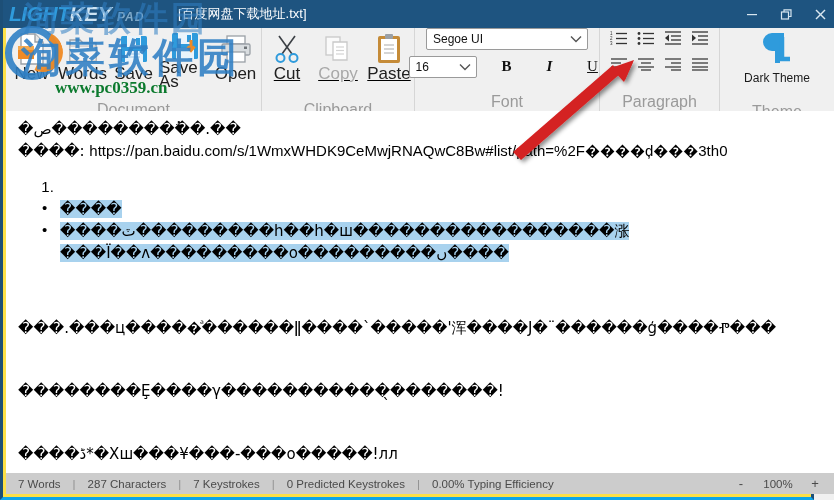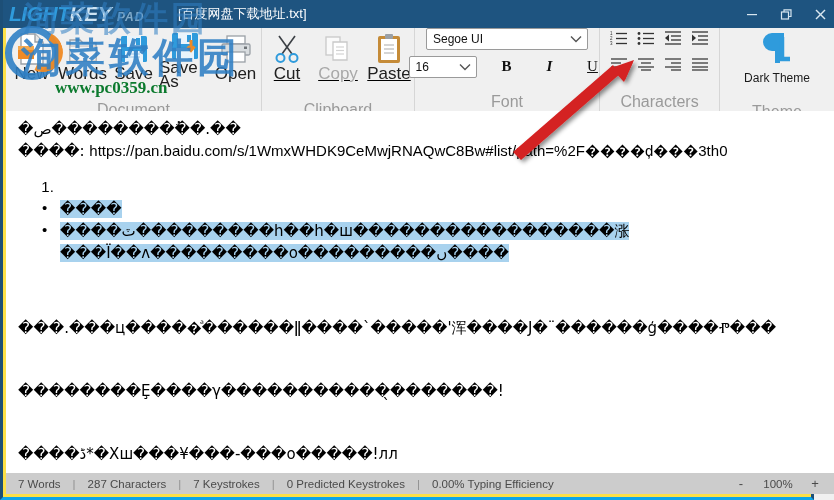--- a/index.html
+++ b/index.html
@@ -460,21 +460,21 @@
                 <line x1="1" y1="2" x2="17" y2="2" stroke="#555" stroke-width="1.5"></line>
                 <line x1="1" y1="6" x2="17" y2="6" stroke="#555" stroke-width="1.5"></line>
                 <line x1="1" y1="10" x2="17" y2="10" stroke="#555" stroke-width="1.5"></line>
                 <line x1="1" y1="13" x2="17" y2="13" stroke="#555" stroke-width="1.5"></line>
               </svg>
             </span>
           </div>
         </div>
 
       </div>
-      <div class="group-label">Characters</div>
+      <div class="group-label">Paragraph</div>
     </div>
 
     <div class="group" style="flex:1;">
       <div class="group-body">
         <div class="themebtn">
           <span class="ico">
             <svg width="38" height="34" viewBox="0 0 38 34">
               <path d="M14 2 h12 v4 h-4 v26 h-5 v-12 h-3 a9 9 0 0 1 0 -18 z" fill="#2f9bdc"></path>
               <path d="M24 6 v22 h8" fill="none" stroke="#2f9bdc" stroke-width="4.5"></path>
             </svg>

